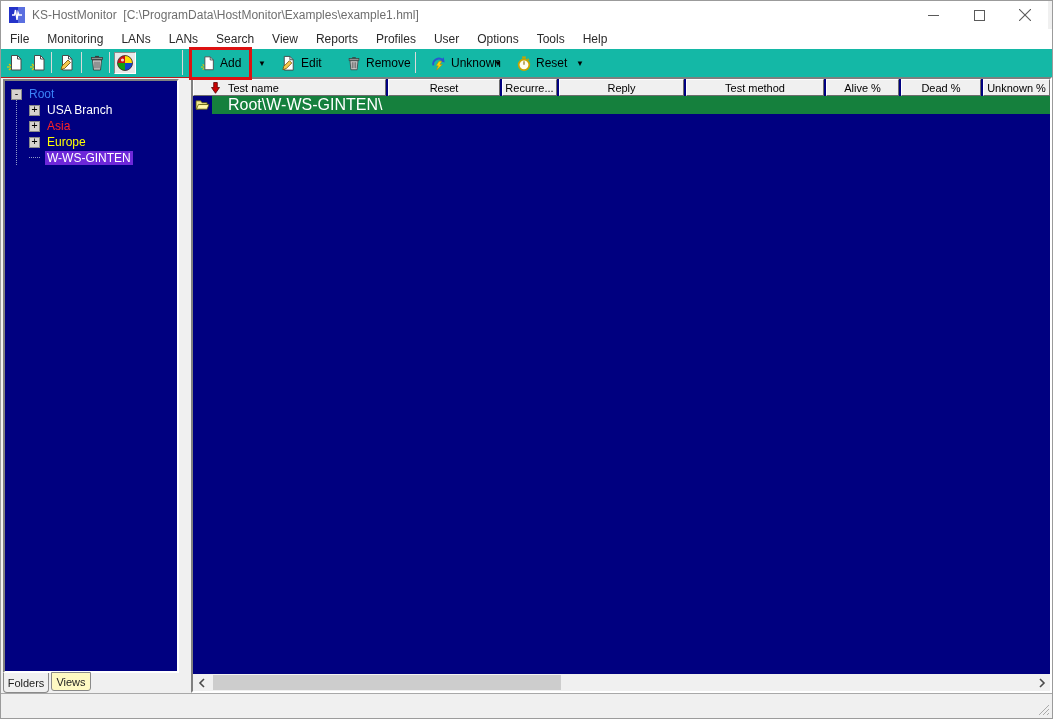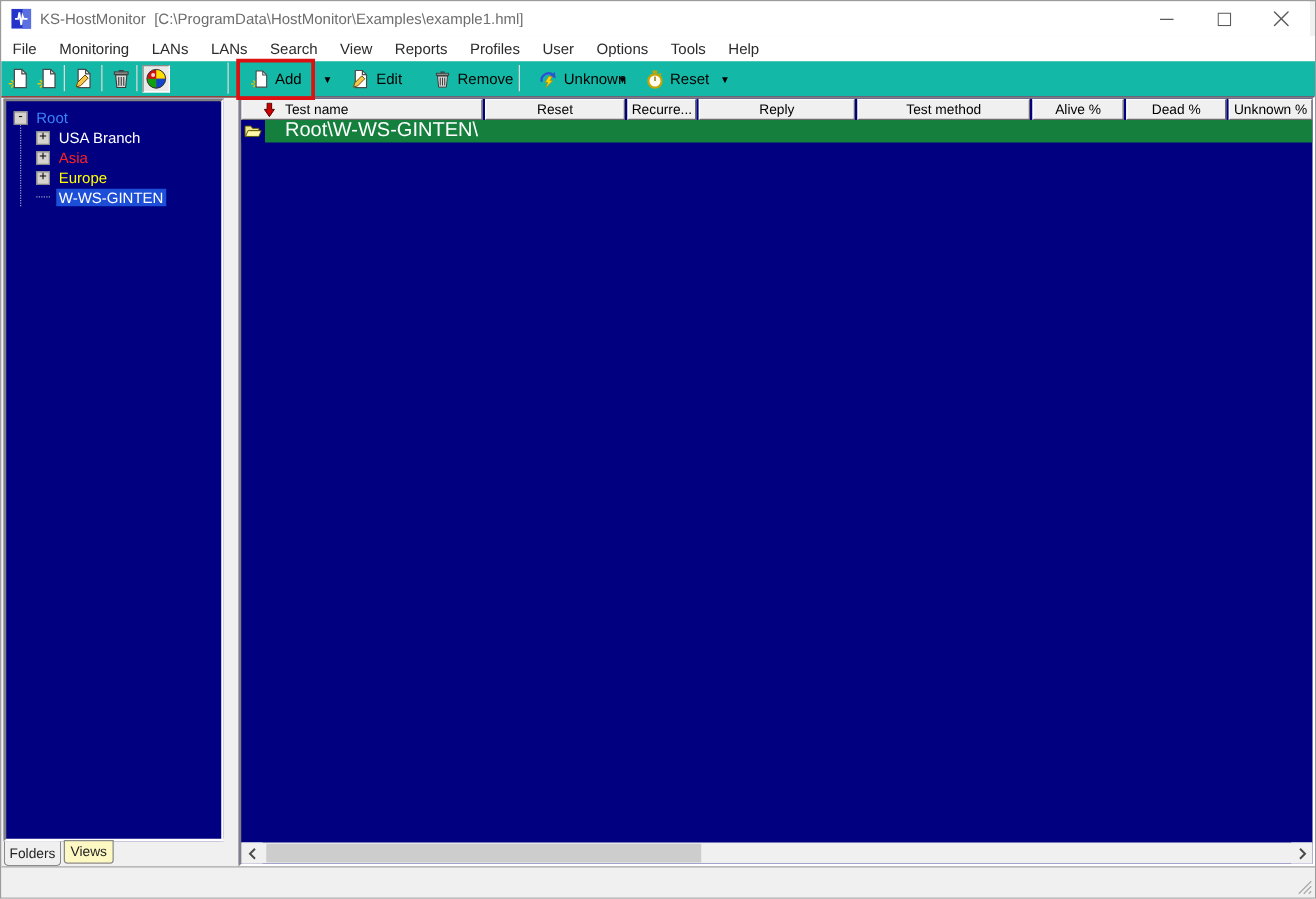--- a/index.html
+++ b/index.html
@@ -29,21 +29,21 @@
     background:#000080;border:2px solid;border-color:#808080 #ffffff #ffffff #808080;overflow:hidden;}
   .tree-inner{position:relative;padding-top:5px;}
   .tree-vline{position:absolute;left:11px;top:18px;height:66px;border-left:1px dotted #8f9bc8;}
   .tree-row{height:16px;display:flex;align-items:center;font-size:12px;color:#fff;cursor:default;position:relative;}
   .tree-row.root{padding-left:6px;}
   .tree-row.child{padding-left:24px;}
   .expander{width:11px;height:11px;box-sizing:border-box;background:#d6d3ce;border:1px solid #8a8a8a;
     color:#000;font-size:10px;line-height:8px;text-align:center;margin-right:5px;flex:0 0 auto;font-family:"DejaVu Sans Mono",monospace;}
   .leaf-stub{width:11px;height:1px;border-top:1px dotted #8f9bc8;margin-right:5px;flex:0 0 auto;}
   .tlabel{padding:0 2px;white-space:nowrap;}
-  .tlabel.sel{background:#1d4ed8;}
+  .tlabel.sel{background:#6d28d9;}
   
   .tab{position:absolute;box-sizing:border-box;font-size:11px;color:#222;display:flex;align-items:center;justify-content:center;background:#f0f0f0;cursor:default;}
   .tab-folders{left:2px;top:672px;width:46px;height:20px;border:1px solid #8a8a8a;border-top:none;border-radius:0 0 4px 4px;}
   .tab-views{left:50px;top:671px;width:40px;height:19px;border:1px solid #8a8a8a;border-radius:0 0 3px 3px;background:#fef9c3;}
   
   .main-panel{position:absolute;left:190px;top:76px;width:861px;height:616px;box-sizing:border-box;
     background:#000080;border:2px solid;border-color:#808080 #ffffff #ffffff #808080;overflow:hidden;}
   .header-row{position:absolute;left:0;top:0;right:0;height:17px;display:flex;background:#000080;}
   .hcell{background:#f0f0f0;border:1px solid;border-color:#ffffff #6d6d6d #6d6d6d #ffffff;box-sizing:border-box;
     margin-right:2px;font-size:11px;color:#000;display:flex;align-items:center;justify-content:center;overflow:hidden;white-space:nowrap;flex:0 0 auto;}

